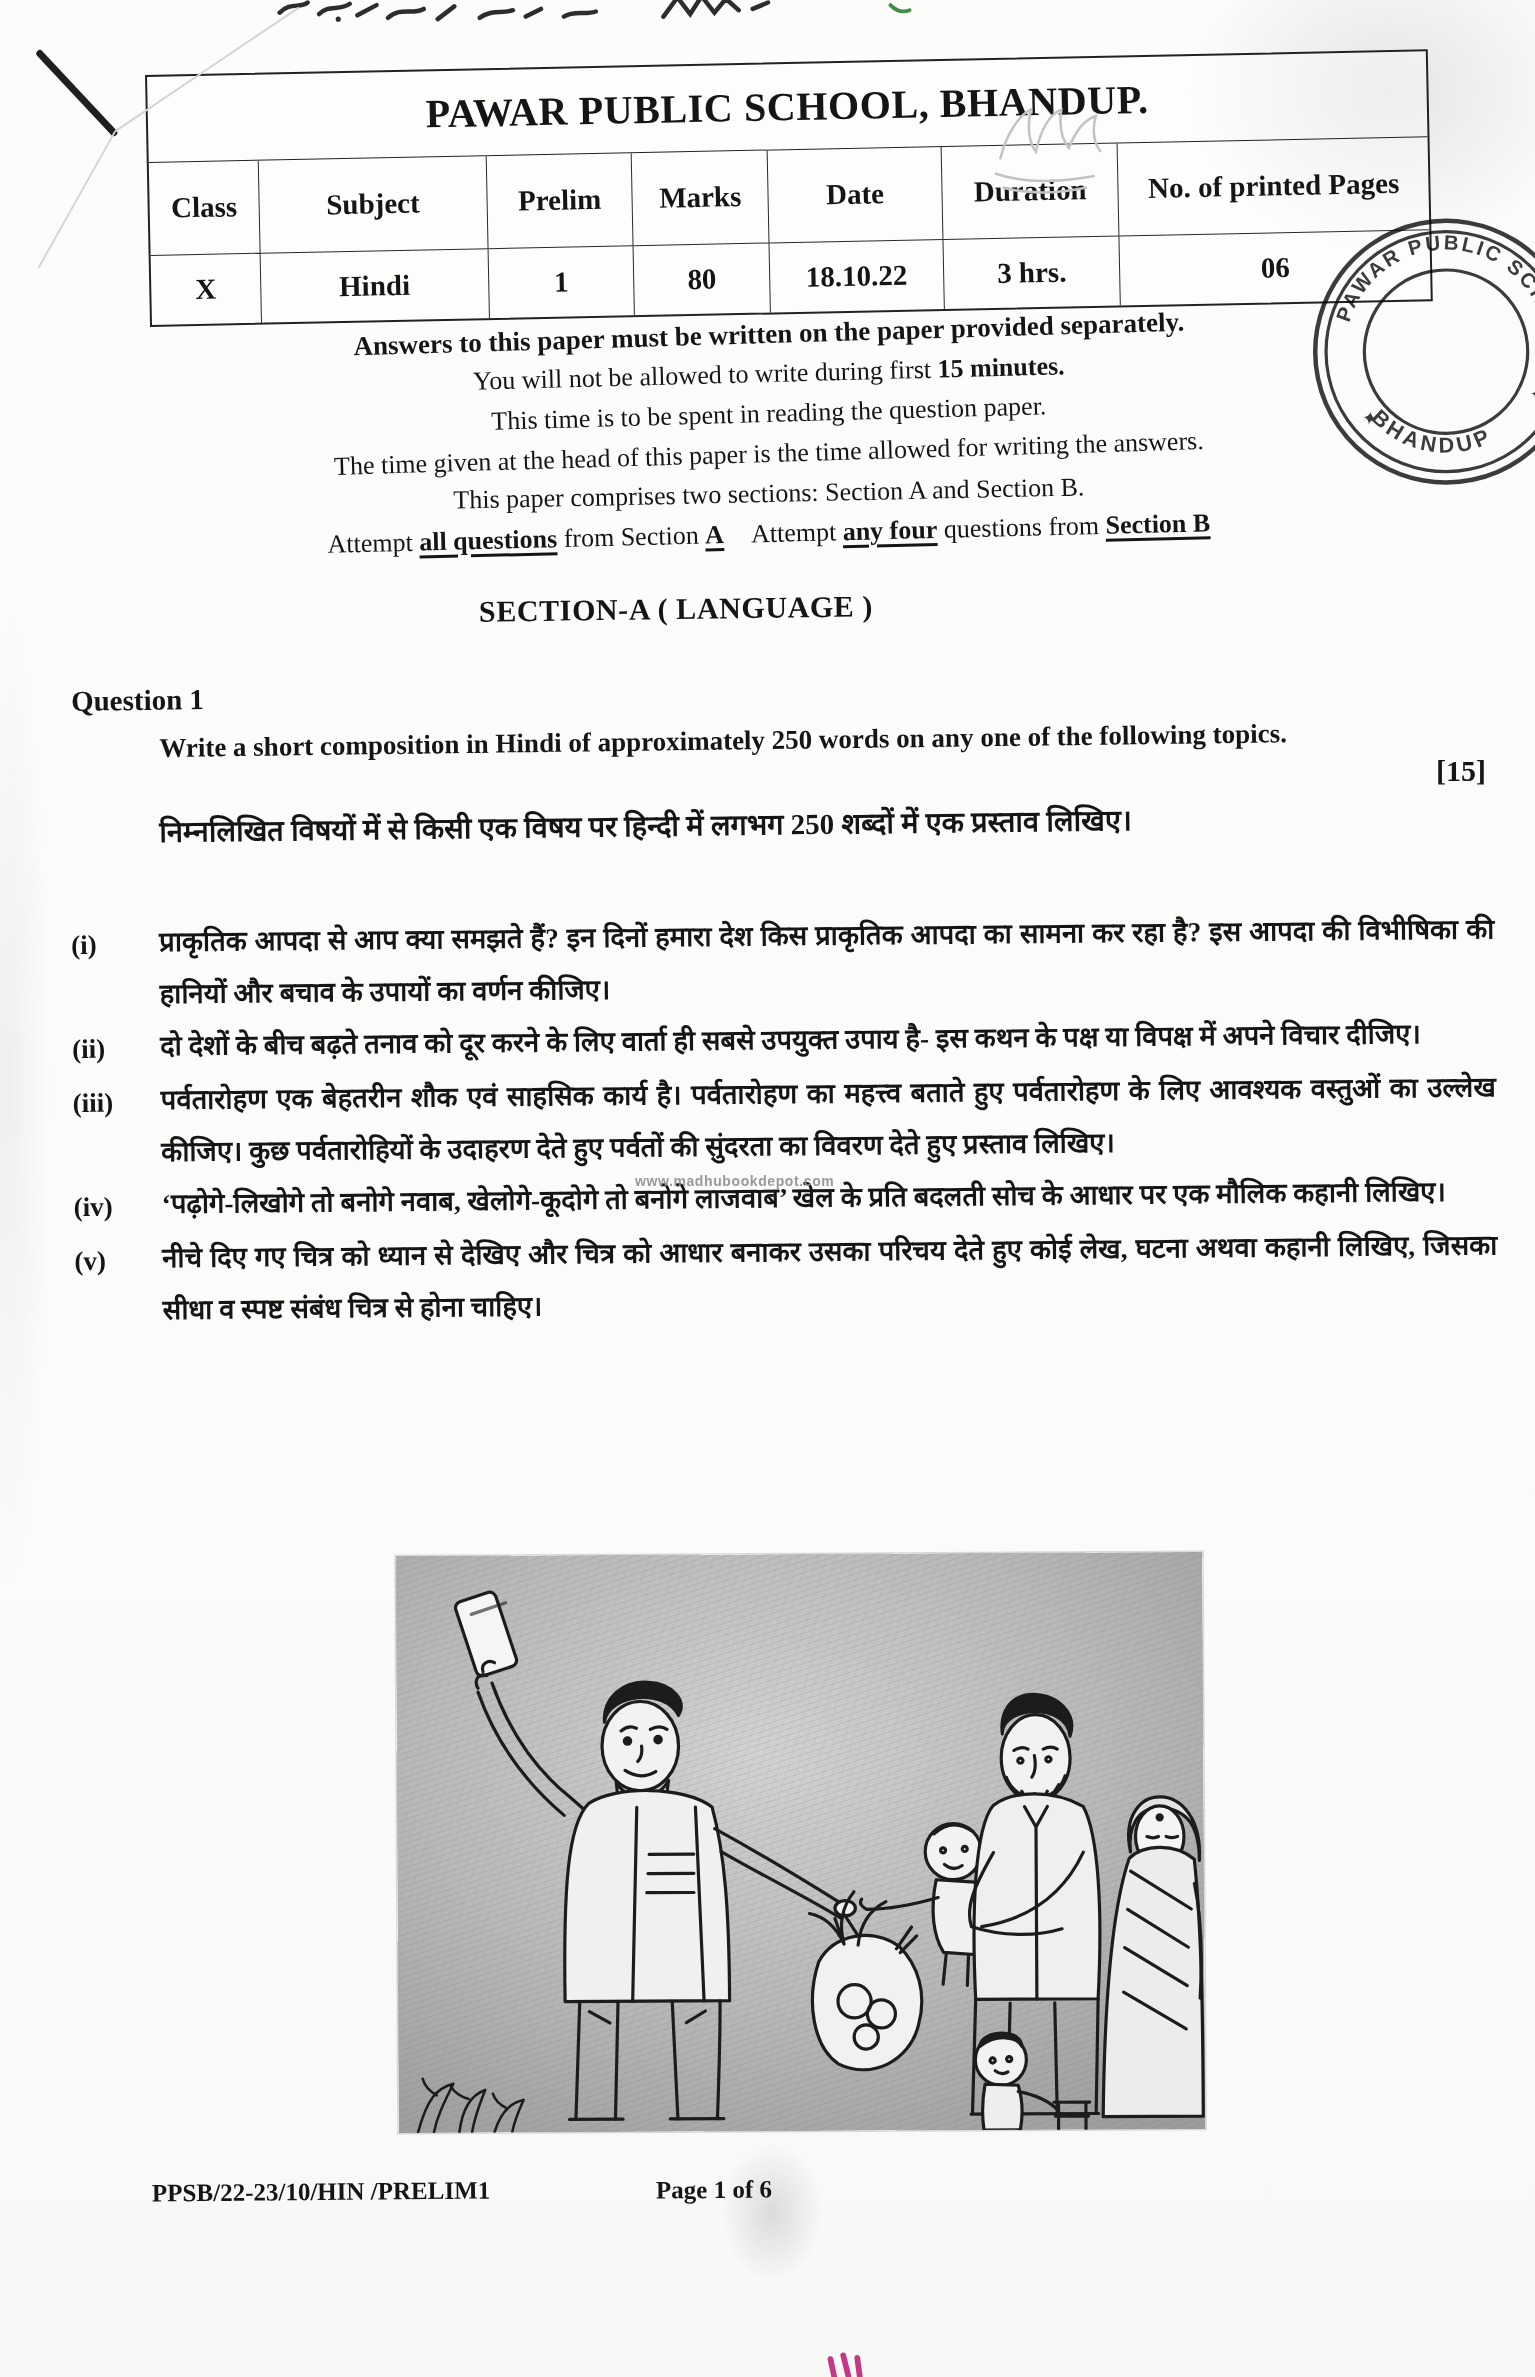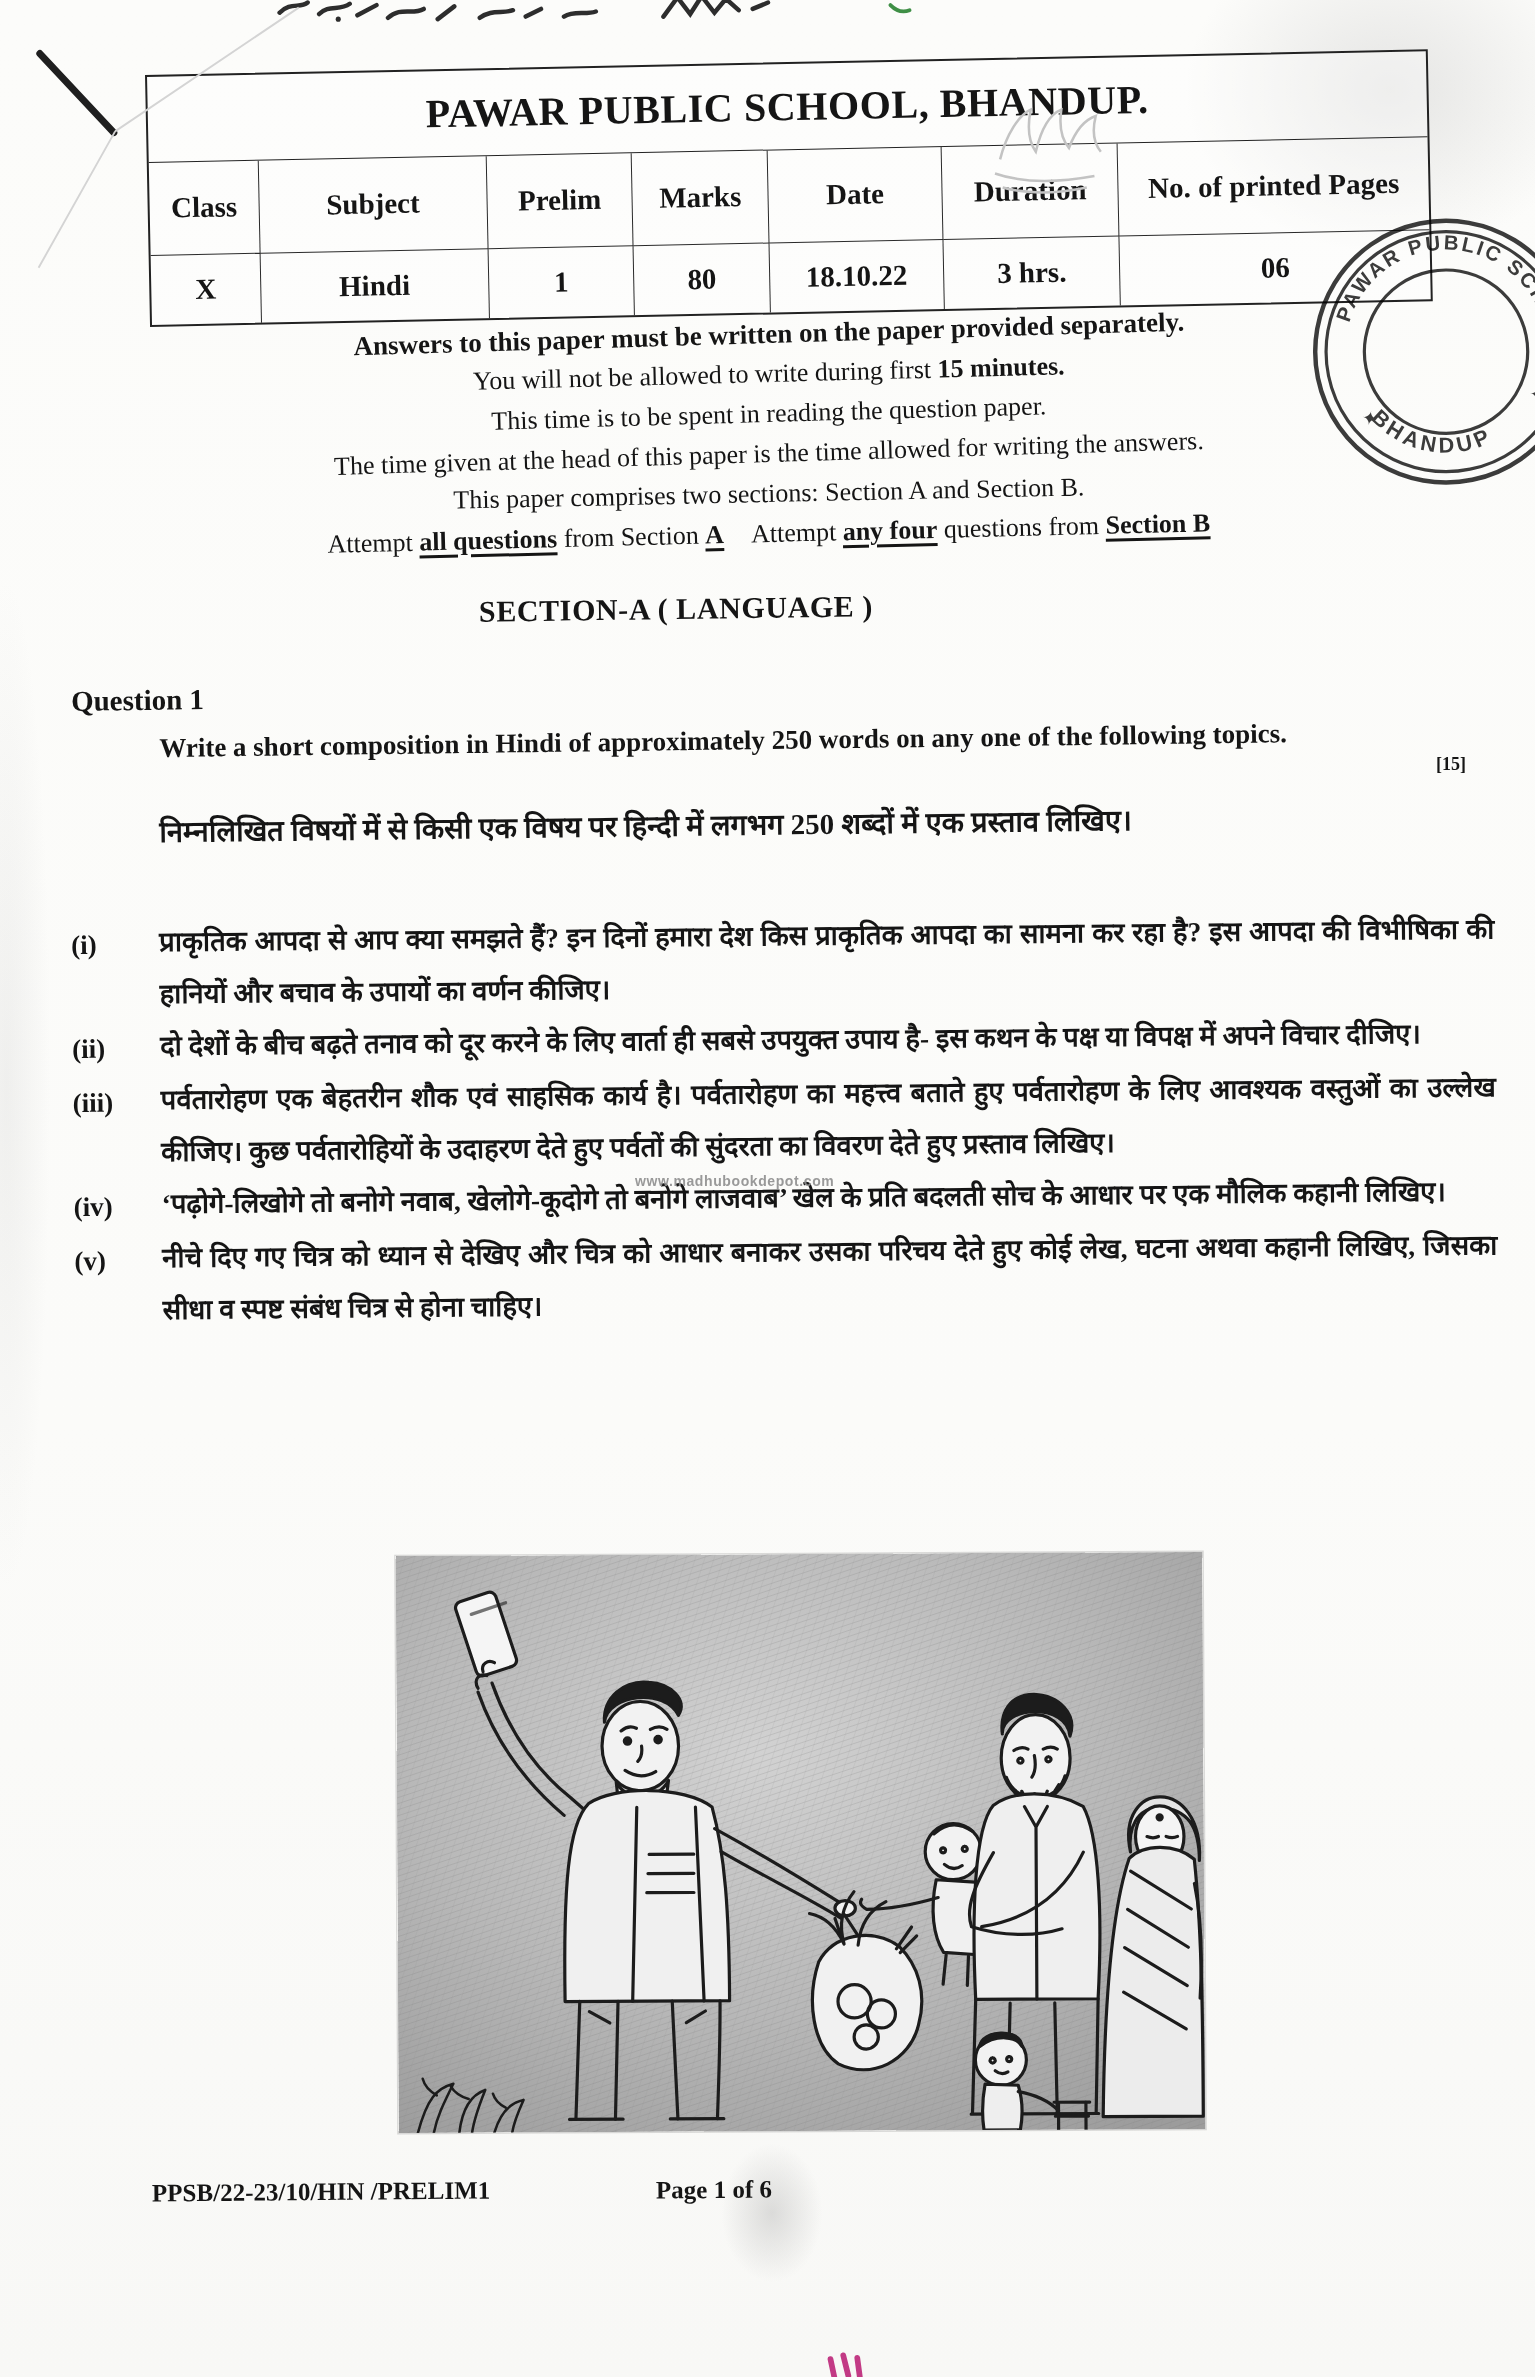--- a/index.html
+++ b/index.html
@@ -54,21 +54,21 @@
   .instructions .line:nth-child(6){transform:rotate(-1.4deg);}
   .b{font-weight:700;}
   .u{font-weight:700;text-decoration:underline;text-decoration-thickness:2.6px;text-underline-offset:4.5px;}
   .gapright{margin-right:22px;}
   
   .section-heading{position:absolute;left:0;top:592px;width:1352px;text-align:center;
     font-weight:700;font-size:30px;letter-spacing:0.6px;z-index:2;transform:rotate(-0.8deg);}
   .qlabel{position:absolute;left:71px;top:684px;font-weight:700;font-size:29px;z-index:2;transform:rotate(-0.8deg);}
   .q-en{position:absolute;left:159px;top:727px;width:1326px;font-weight:700;font-size:27px;line-height:1.62;
     z-index:2;transform:rotate(-0.75deg);transform-origin:left top;text-align:justify;}
-  .marks{position:absolute;left:1436px;top:754px;font-weight:700;font-size:18px;z-index:2;}
+  .marks{position:absolute;left:1436px;top:754px;font-weight:700;font-size:30px;z-index:2;}
   .q-hi{position:absolute;left:159px;top:802px;width:1334px;font-weight:600;font-size:29px;line-height:2.1;
     z-index:2;transform:rotate(-0.7deg);transform-origin:left top;text-align:justify;}
   
   .items{position:absolute;left:71px;top:917px;width:1423px;z-index:2;transform:rotate(-0.55deg);transform-origin:left top;}
   .item{display:flex;align-items:flex-start;}
   .item .num{flex:0 0 88px;font-weight:700;font-size:27px;line-height:1.9;padding-top:2.6px;font-family:var(--serif);}
   .item .txt{flex:1;font-weight:600;font-size:27.4px;line-height:1.9;text-align:justify;}
   .watermark{position:absolute;left:635px;top:1173px;z-index:3;font-family:var(--sans);
     font-size:14px;font-weight:700;color:#8f8f8f;opacity:.9;letter-spacing:0.6px;}
   

